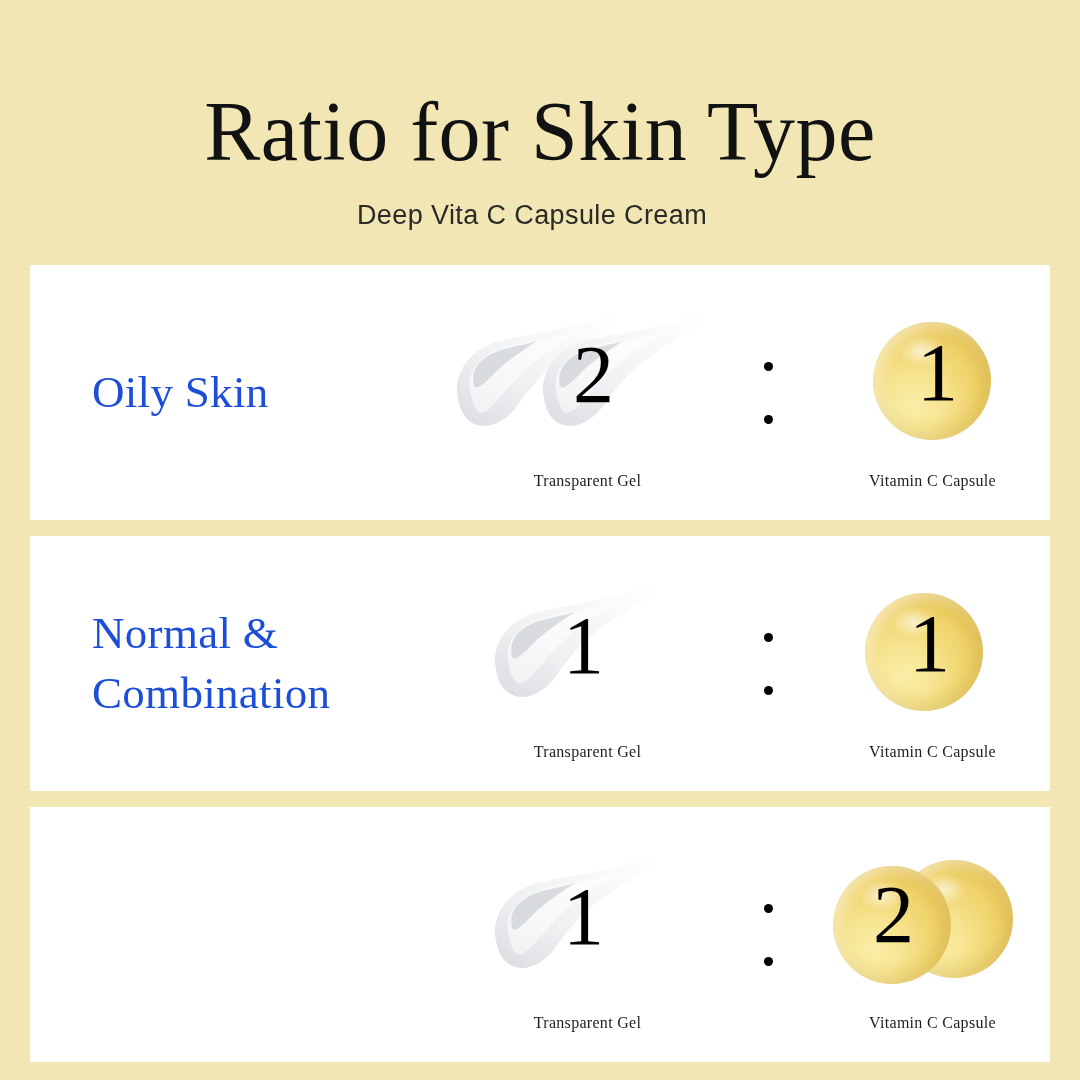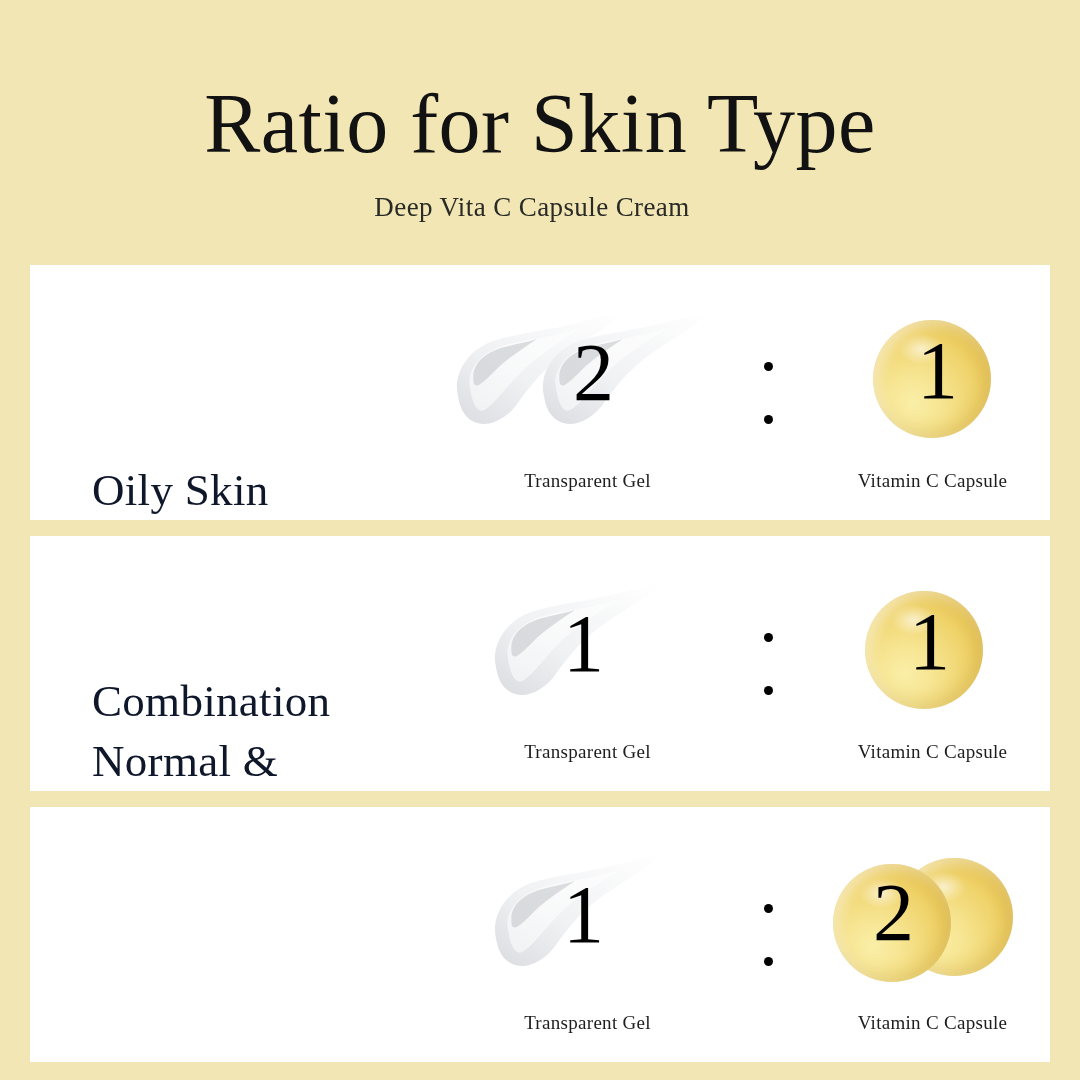--- a/index.html
+++ b/index.html
@@ -22,24 +22,24 @@
     padding-top: 78px;
     box-sizing: border-box;
   }
   .page-title {
     font-family: "Liberation Serif", "DejaVu Serif", serif;
     font-size: 84px;
     font-weight: 400;
     line-height: 1.0;
     color: #121212;
     letter-spacing: 0.5px;
-    margin: 4px;
+    margin: 12px;
   }
   .page-subtitle {
-    font-family: Liberation Serif, serif;
+    font-family: Liberation Sans, sans-serif;
     font-size: 27px;
     font-weight: 400;
     color: #2a2a26;
     letter-spacing: 0.4px;
     margin: 26px 16px 0 0;
   }
 
   
   .rows {
     position: absolute;
@@ -60,24 +60,24 @@
 
   
   .skin-label {
     position: absolute;
     left: 62px;
     top: 0;
     height: 100%;
     width: 330px;
     display: flex;
     flex-direction: column;
-    justify-content: flex-end;
+    justify-content: center;
     font-size: 45px;
     line-height: 1.32;
-    color: #0f172a;
+    color: #1d4ed8;
     letter-spacing: 0.3px;
   }
   .skin-label span { display: block; white-space: pre; }
 
   
   .group {
     position: absolute;
     top: 0;
     height: 100%;
     display: flex;
@@ -91,21 +91,21 @@
   .art {
     position: relative;
     width: 100%;
     height: 170px;
     display: flex;
     align-items: center;
     justify-content: center;
   }
 
   .caption {
-    font-size: 19px;
+    font-size: 16px;
     color: #1d1d1d;
     letter-spacing: 0.3px;
     margin-top: 6px;
     white-space: nowrap;
   }
 
   
   .amount {
     position: absolute;
     font-size: 82px;
@@ -249,22 +249,22 @@
           <div class="amount" style="left:112px; top:36px;">1</div>
         </div>
       </div>
       <div class="caption">Vitamin C Capsule</div>
     </div>
   </div>
 
   <div class="ratio-row">
 
     <div class="skin-label">
+      <span>Normal &amp;</span>
       <span>Combination</span>
-      <span>Normal &amp;</span>
     </div>
 
     <div class="group group-gel">
       <div class="art">
         <div class="gel-wrap">
           <div class="gel" style="left:44px; top:16px;">
             <svg viewBox="0 0 200 150" xmlns="http://www.w3.org/2000/svg">
               <defs>
                 <linearGradient id="g2a" x1="0" y1="1" x2="1" y2="0">
                   <stop offset="0%" stop-color="#DADCE0"></stop>

